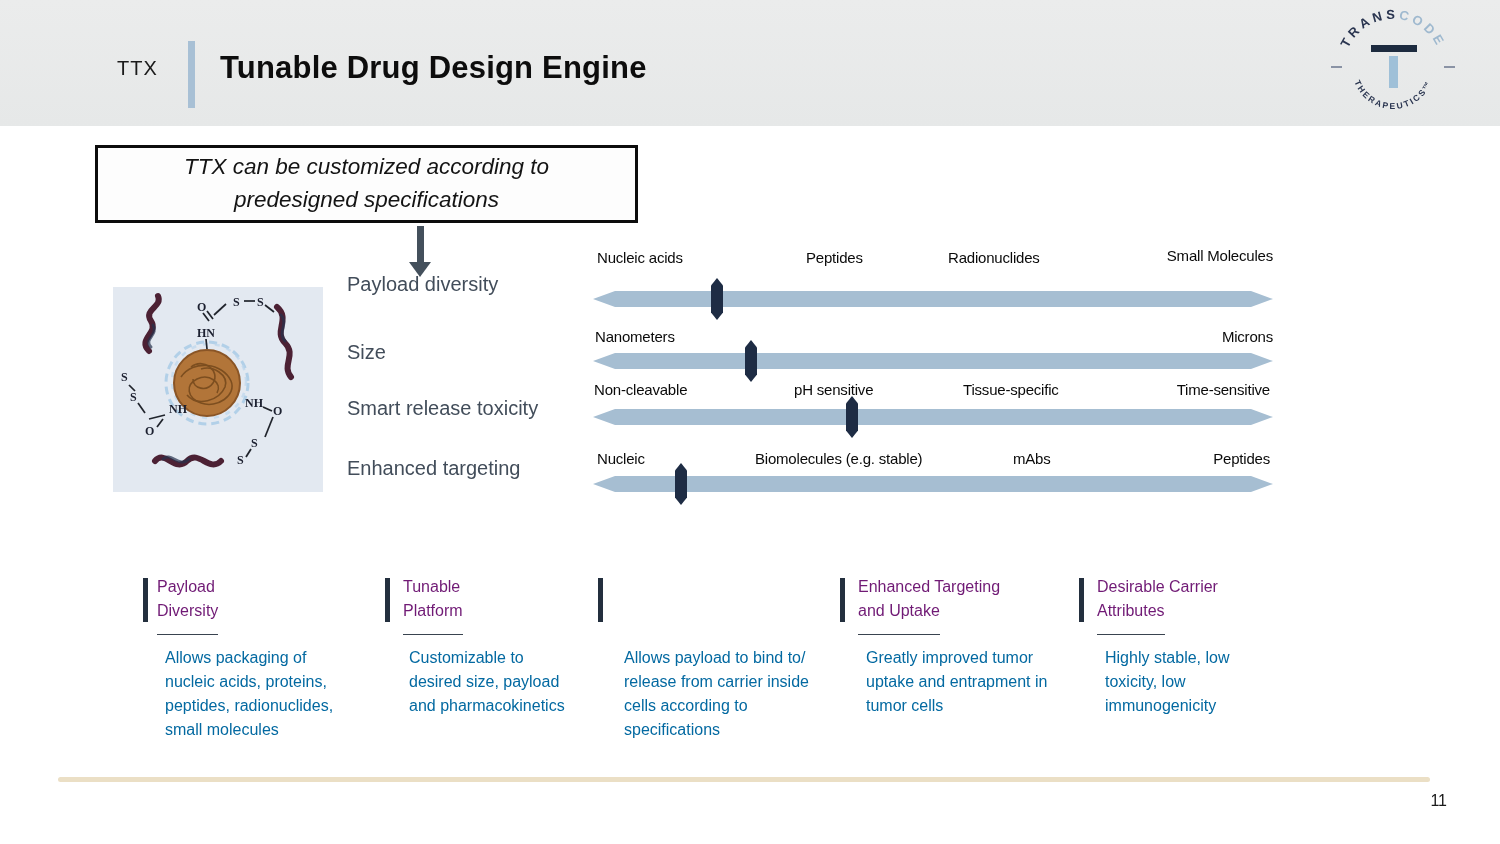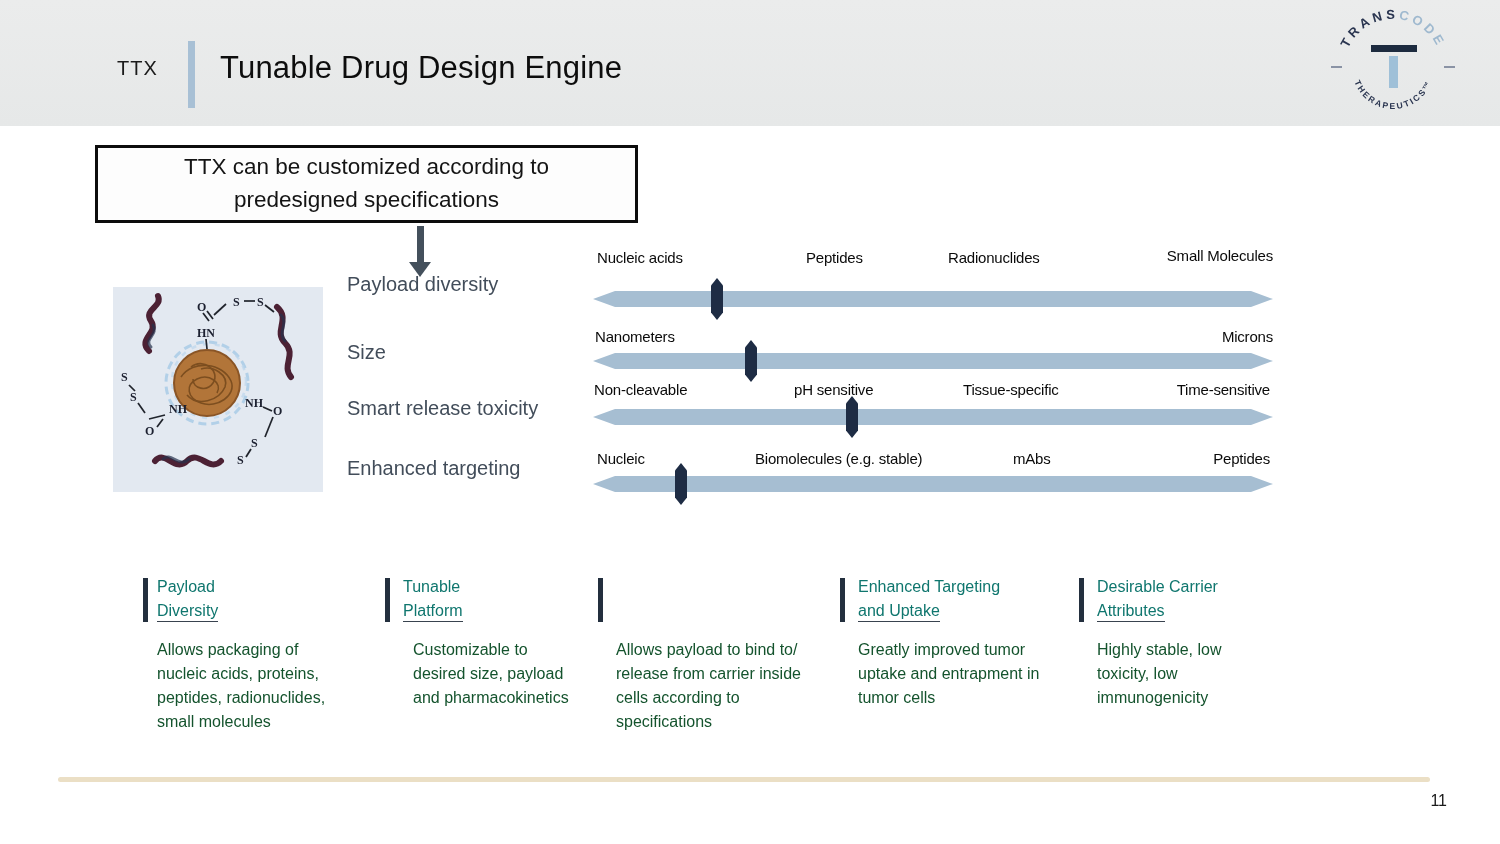--- a/index.html
+++ b/index.html
@@ -5,29 +5,29 @@
   html,body{margin:0;padding:0;background:#fff;}
   .slide{position:relative;width:1500px;height:844px;background:#ffffff;
          font-family:"Liberation Sans",sans-serif;overflow:hidden;}
 
   
   .header-band{position:absolute;left:0;top:0;width:1500px;height:126px;
                background:linear-gradient(#ebecec,#e6e8e8);}
   .product-label{position:absolute;left:117px;top:57px;font-size:20px;color:#1b1b1b;
                  letter-spacing:1px;}
   .header-divider{position:absolute;left:188px;top:41px;width:7px;height:67px;background:#a8c0d5;}
-  .page-title{position:absolute;left:220px;top:50px;margin:0;font-size:31px;font-weight:400;
+  .page-title{position:absolute;left:220px;top:50px;margin:0;font-size:31px;font-weight:700;
               color:#0d0d0d;letter-spacing:.2px;}
   .logo{position:absolute;left:1318px;top:0;}
 
   
   .callout{position:absolute;left:95px;top:145px;width:543px;height:78px;box-sizing:border-box;
            border:3px solid #0c0c0c;background:#fdfdfd;display:flex;align-items:center;
            justify-content:center;text-align:center;font-size:22.5px;color:#141414;
-           line-height:1.45;padding:0 38px;}
+           line-height:1.45;padding:0 38px;font-style:italic;}
   .arrow-stem{position:absolute;left:417px;top:226px;width:7px;height:37px;background:#44505c;}
   .arrow-head{position:absolute;left:409px;top:262px;width:0;height:0;
               border-left:11px solid transparent;border-right:11px solid transparent;
               border-top:15px solid #44505c;}
 
   
   .molecule{position:absolute;left:113px;top:287px;}
 
   
   .attr-label{position:absolute;left:347px;font-size:20px;color:#424d5a;white-space:nowrap;}
@@ -36,24 +36,24 @@
   .slabel{position:absolute;font-size:15px;font-weight:400;color:#0a0a0a;
           letter-spacing:-0.2px;white-space:nowrap;}
   .bar{position:absolute;left:593px;width:680px;height:16px;background:#a6bed2;
        clip-path:polygon(0 50%,22px 0,calc(100% - 22px) 0,100% 50%,calc(100% - 22px) 100%,22px 100%);}
   .bar-1{top:291px}.bar-2{top:353px}.bar-3{top:409px}.bar-4{top:476px}
   .marker{position:absolute;width:12px;height:42px;background:#1e2c44;
           clip-path:polygon(50% 0,100% 18%,100% 82%,50% 100%,0 82%,0 18%);}
 
   
   .col-bar{position:absolute;top:578px;width:5px;height:44px;background:#232f3e;}
-  .col-heading{position:absolute;top:575px;font-size:16px;color:#0f766e;line-height:24px;
+  .col-heading{position:absolute;top:575px;font-size:16px;color:#701a75;line-height:24px;
                white-space:nowrap;}
-  .col-heading .u{border-bottom:1.6px solid #39434f;padding-bottom:2px;}
-  .col-body{position:absolute;top:638px;font-size:16px;color:#14532d;line-height:24px;margin:0;}
+  .col-heading .u{border-bottom:1.6px solid #39434f;padding-bottom:15px;}
+  .col-body{position:absolute;top:638px;font-size:16px;color:#0369a1;line-height:24px;margin:8px;}
 
   .bottom-rule{position:absolute;left:58px;top:777px;width:1372px;height:5px;
                background:#ebdfc5;border-radius:3px;}
   .page-number{position:absolute;right:53px;top:792px;font-size:16px;color:#1a1a1a;}
 </style>
 </head>
 <body>
 
 <div class="slide">
 
@@ -175,21 +175,21 @@
     <span>Payload</span><br>
     <span class="u">Diversity</span>
   </div>
   <p class="col-body" style="left:157px;width:185px">Allows packaging of nucleic acids, proteins, peptides, radionuclides, small molecules</p>
 
   <div class="col-bar" style="left:385px"></div>
   <div class="col-heading" style="left:403px">
     <span>Tunable</span><br>
     <span class="u">Platform</span>
   </div>
-  <p class="col-body" style="left:413px;width:165px">Customizable to desired size, payload and pharmacokinetics</p>
+  <p class="col-body" style="left:401px;width:165px">Customizable to desired size, payload and pharmacokinetics</p>
 
   <div class="col-bar" style="left:598px"></div>
   <p class="col-body" style="left:616px;width:195px">Allows payload to bind to/ release from carrier inside cells according to specifications</p>
 
   <div class="col-bar" style="left:840px"></div>
   <div class="col-heading" style="left:858px">
     <span>Enhanced Targeting</span><br>
     <span class="u">and Uptake</span>
   </div>
   <p class="col-body" style="left:858px;width:190px">Greatly improved tumor uptake and entrapment in tumor cells</p>

